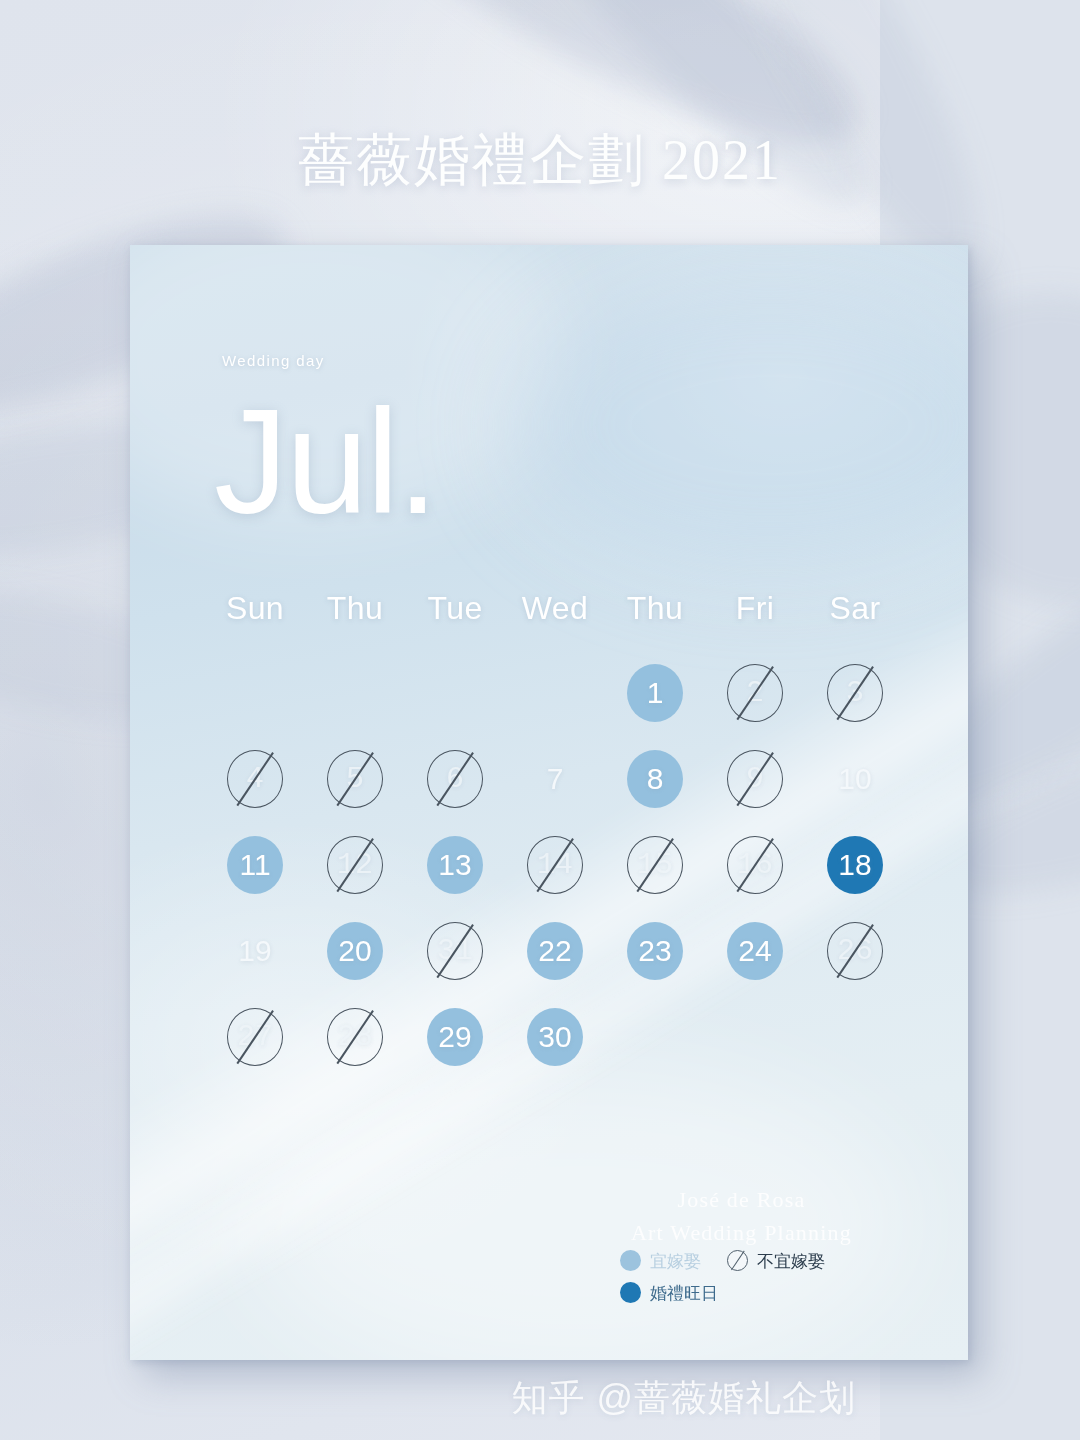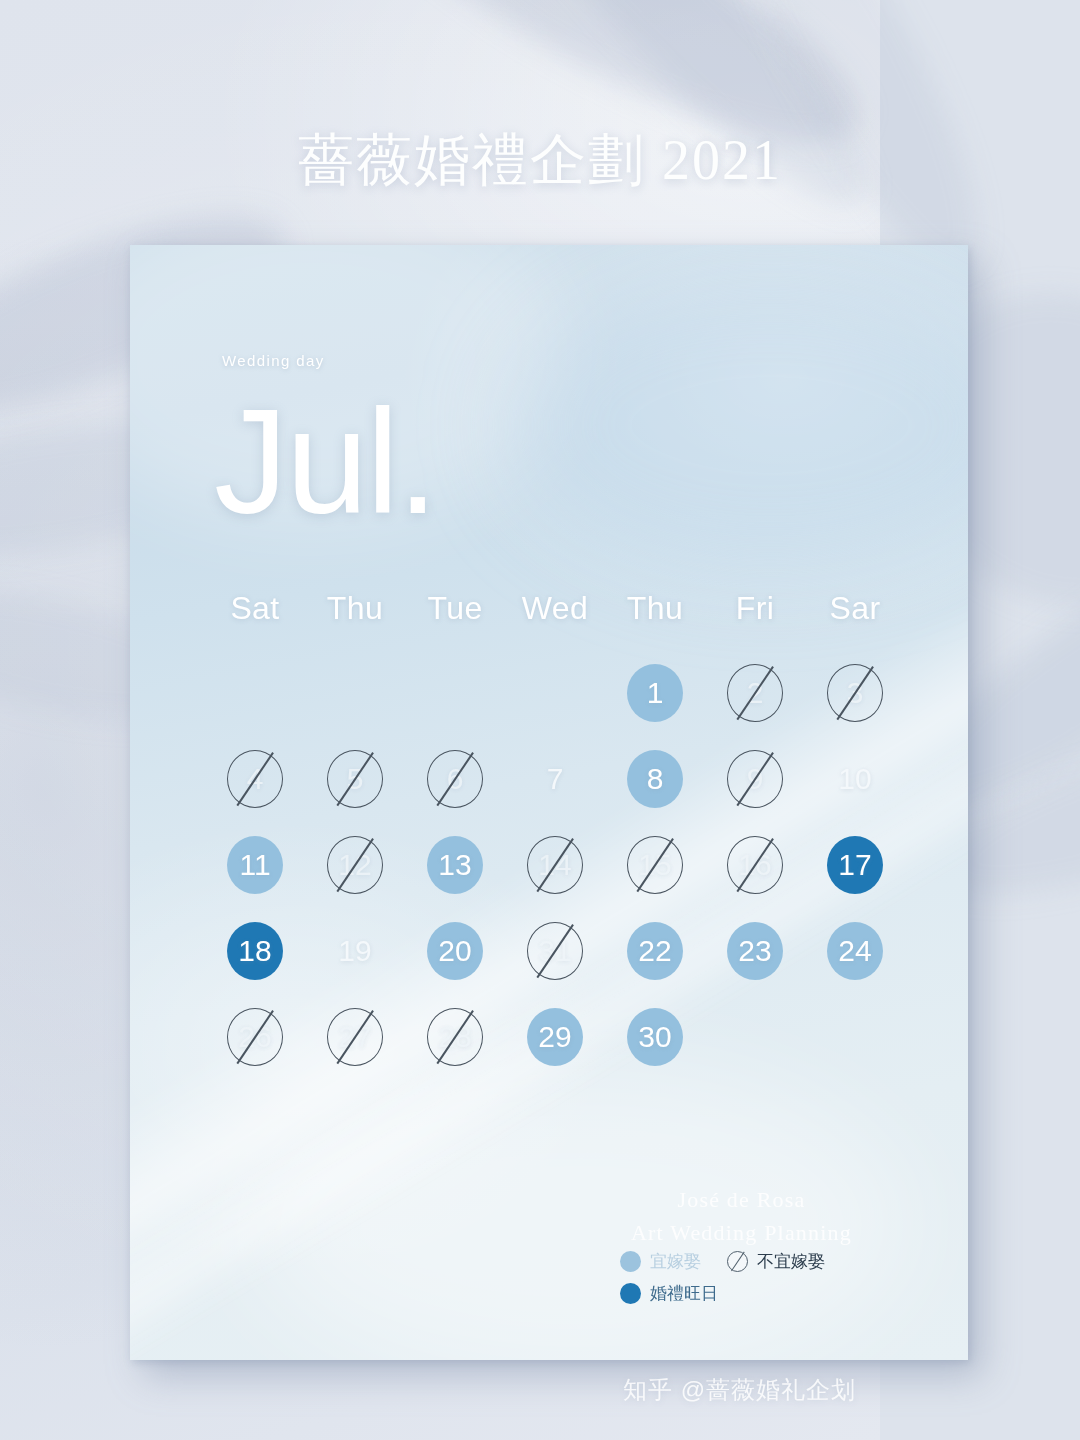--- a/index.html
+++ b/index.html
@@ -192,20 +192,21 @@
   .day-mark.good .day-num { color: #ffffff; }
 
   
   .day-mark.best { background: #1f78b4; }
   .day-mark.best .day-num { color: #ffffff; }
 
   
   .day-mark.bad {
     border: 1.6px solid #4a5560;
     background: none;
+    font-family: Liberation Mono, monospace;
   }
   .day-mark.bad .day-num {
     color: #eef4f8;
     opacity: 0.85;
   }
   .day-mark.bad::after {
     content: "";
     position: absolute;
     left: 50%;
     top: -4px;
@@ -237,21 +238,20 @@
     top: 1000px;
     width: 300px;
   }
   .legend-row {
     display: flex;
     align-items: center;
     height: 32px;
   }
   .legend-item {
     display: flex;
-    align-items: center;
     margin-right: 26px;
   }
   .legend-swatch {
     width: 21px;
     height: 21px;
     border-radius: 50%;
     margin-right: 9px;
     flex: none;
     position: relative;
     box-sizing: border-box;
@@ -278,21 +278,21 @@
   }
   .legend-label.dim { color: #b7cfe0; }
   .legend-label.dark { color: #2b3c4c; }
   .legend-label.blue { color: #3d6a8c; }
 
   
   #watermark {
     position: absolute;
     right: 24px;
     top: 1374px;
-    font-size: 24px;
+    font-size: 36px;
     color: #ffffff;
     opacity: 0.82;
     letter-spacing: 1px;
     text-shadow: 0 1px 6px rgba(150,165,190,0.35);
   }
 </style>
 </head>
 <body>
 
 <div id="poster">
@@ -316,21 +316,21 @@
     <div class="card-wash" style="left:380px; top:30px; width:520px; height:300px; background:rgba(176,206,228,0.34); filter:blur(45px);"></div>
     <div class="card-wash" style="left:120px; top:820px; width:660px; height:320px; background:rgba(255,255,255,0.40); filter:blur(50px);"></div>
     <div class="card-streak"></div>
     <div class="card-streak2"></div>
 
     <div id="wedding-day-label">Wedding day</div>
 
     <div id="month-name">Jul.</div>
 
     <div id="weekday-row">
-        <div class="weekday">Sat</div>
+        <div class="weekday">Sun</div>
         <div class="weekday">Thu</div>
         <div class="weekday">Tue</div>
         <div class="weekday">Wed</div>
         <div class="weekday">Thu</div>
         <div class="weekday">Fri</div>
         <div class="weekday">Sar</div>
       </div>
 
     <div id="days-grid">
         <div class="day-cell empty"></div>
@@ -412,25 +412,20 @@
             <span class="day-num">15</span>
           </div>
         </div>
         <div class="day-cell">
           <div class="day-mark bad">
             <span class="day-num">16</span>
           </div>
         </div>
         <div class="day-cell">
           <div class="day-mark best">
-            <span class="day-num">17</span>
-          </div>
-        </div>
-        <div class="day-cell">
-          <div class="day-mark best">
             <span class="day-num">18</span>
           </div>
         </div>
         <div class="day-cell">
           <div class="day-mark plain">
             <span class="day-num">19</span>
           </div>
         </div>
         <div class="day-cell">
           <div class="day-mark good">

